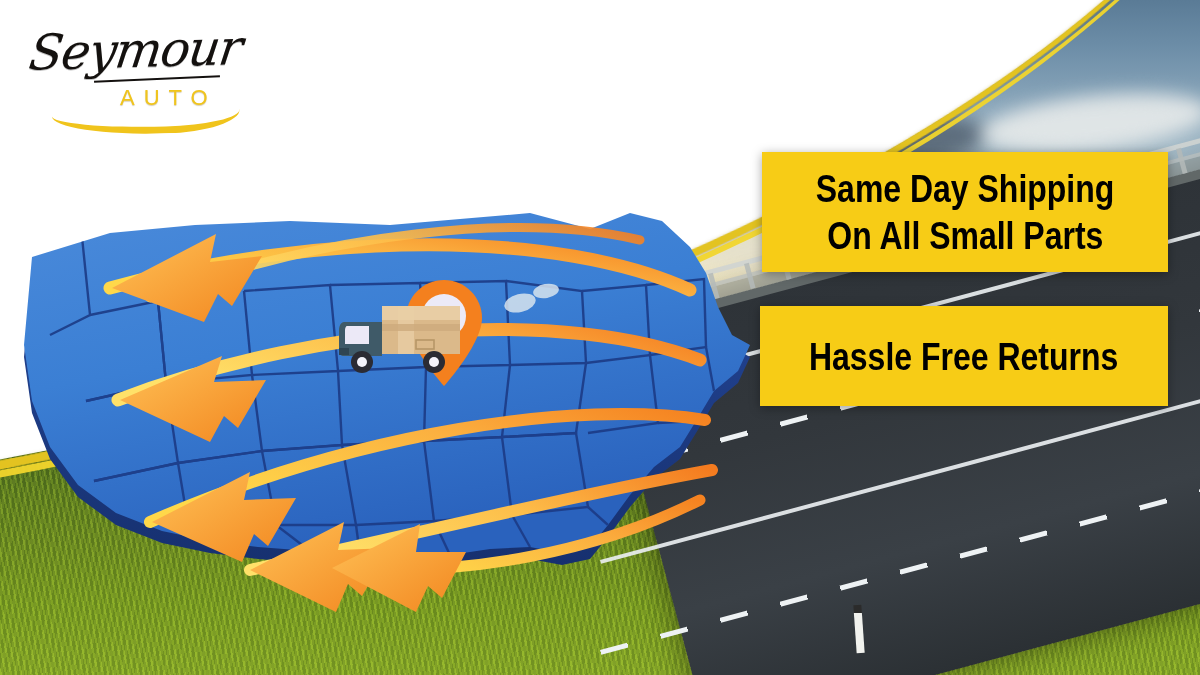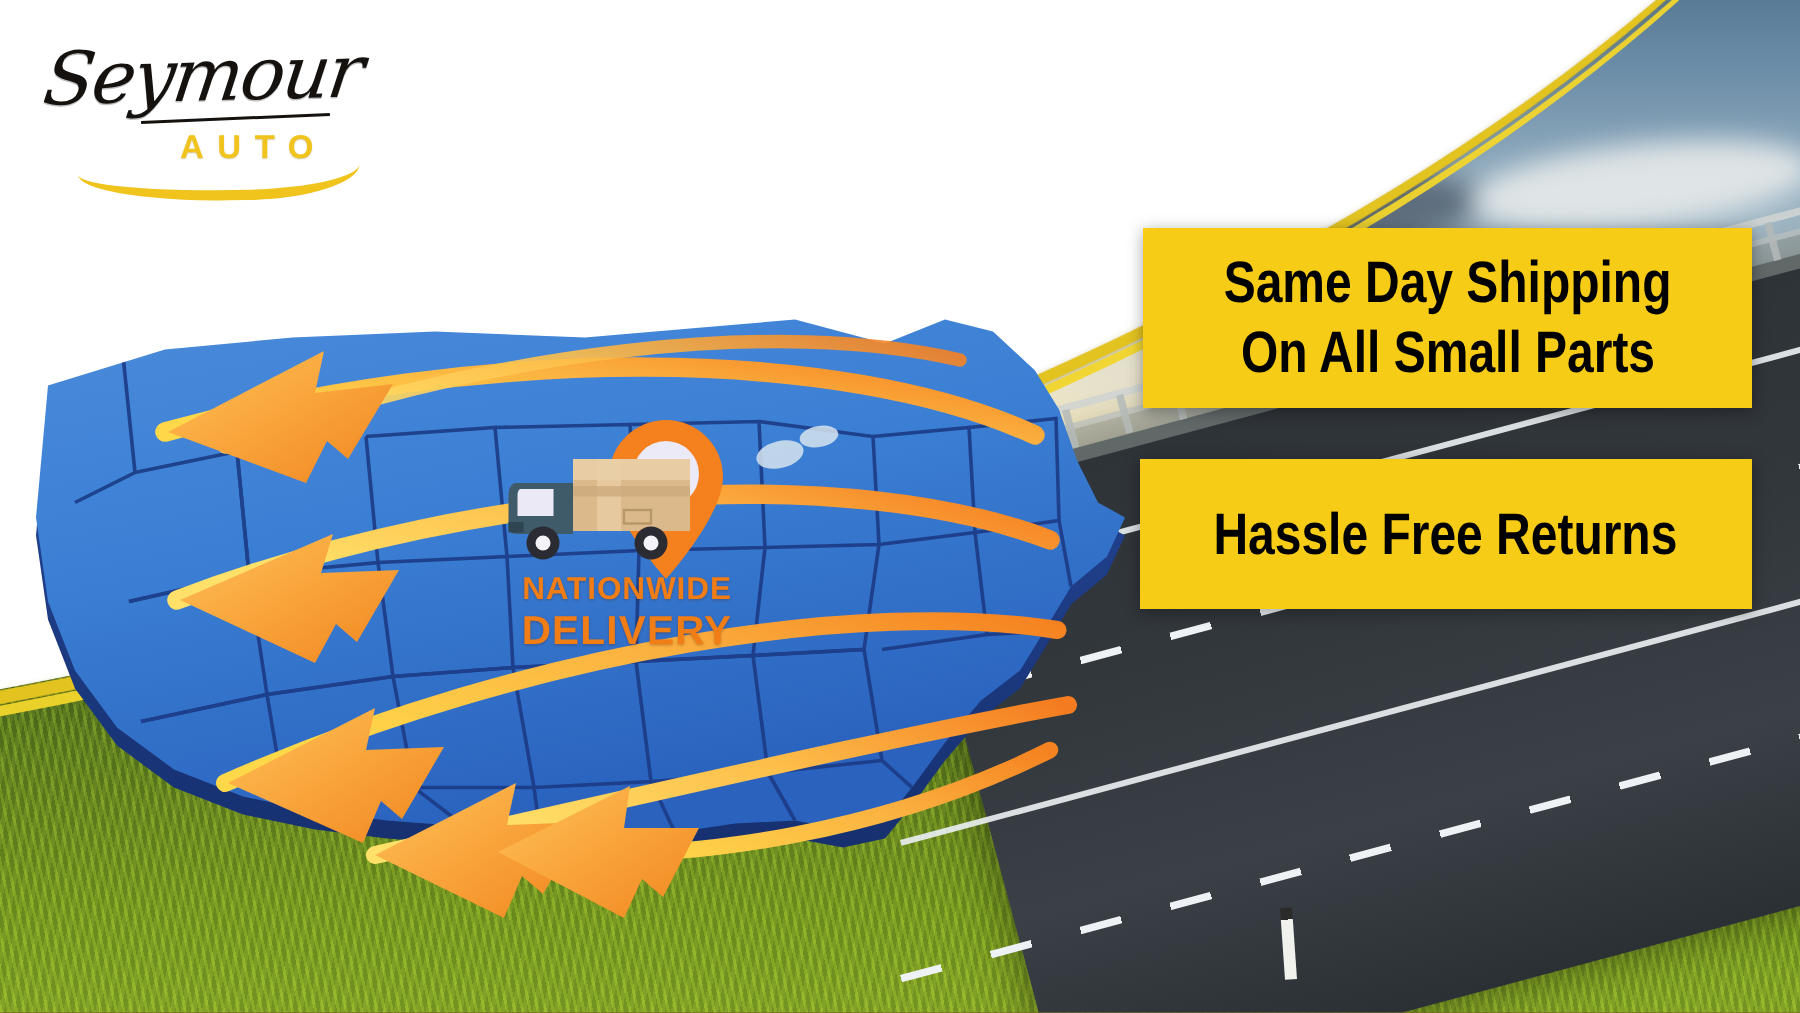--- a/index.html
+++ b/index.html
@@ -128,21 +128,21 @@
     position:absolute; left:2px; top:0px;
     font-family:"DejaVu Serif", serif;
     font-style:italic; font-size:49px; font-weight:400;
     color:#14110f; letter-spacing:-1.5px;
     transform:skewX(-9deg) rotate(-1.5deg);
     text-shadow:0 1px 0 rgba(0,0,0,0.25);
   }
   .logo-auto {
     position:absolute; left:92px; top:63px;
     font-family:"Liberation Sans", sans-serif;
-    font-size:22px; font-weight:700; letter-spacing:9px;
+    font-size:22px; font-weight:400; letter-spacing:9px;
     color:#f0c41c;
     text-shadow:0 1px 1px rgba(120,90,0,0.3);
   }
   .logo-swoosh {
     position:absolute; left:24px; top:86px; width:188px; height:26px;
     border-bottom:7px solid #f0c41c;
     border-bottom-left-radius:70% 90%;
     border-bottom-right-radius:46% 100%;
     transform:rotate(-1.5deg);
   }
@@ -515,24 +515,20 @@
       <path d="M6,22 L44,22 L44,56 L6,56 C3,56 1,54 1,50 L1,30 C1,26 3,22 6,22 Z" fill="#3f5a68"></path>
       <path d="M9,26 L31,26 L31,44 L7,44 L7,30 C7,28 8,26 9,26 Z" fill="#ece9f7"></path>
       <rect x="1" y="48" width="10" height="7" fill="#2f4552"></rect>
 
       <circle cx="24" cy="62" r="11" fill="#2b2b33"></circle>
       <circle cx="24" cy="62" r="5" fill="#f4f3fa"></circle>
       <circle cx="96" cy="62" r="11" fill="#2b2b33"></circle>
       <circle cx="96" cy="62" r="5" fill="#f4f3fa"></circle>
     </svg>
 
-    <div class="nw-text">
-      <div class="nw-line1">NATIONWIDE</div>
-      <div class="nw-line2">DELIVERY</div>
-    </div>
   </div>
 
   <div class="panel" id="panel-1">
     <div class="panel-line">Same Day Shipping</div>
     <div class="panel-line">On All Small Parts</div>
   </div>
 
   <div class="panel" id="panel-2">
     <div class="panel-line">Hassle Free Returns</div>
   </div>

